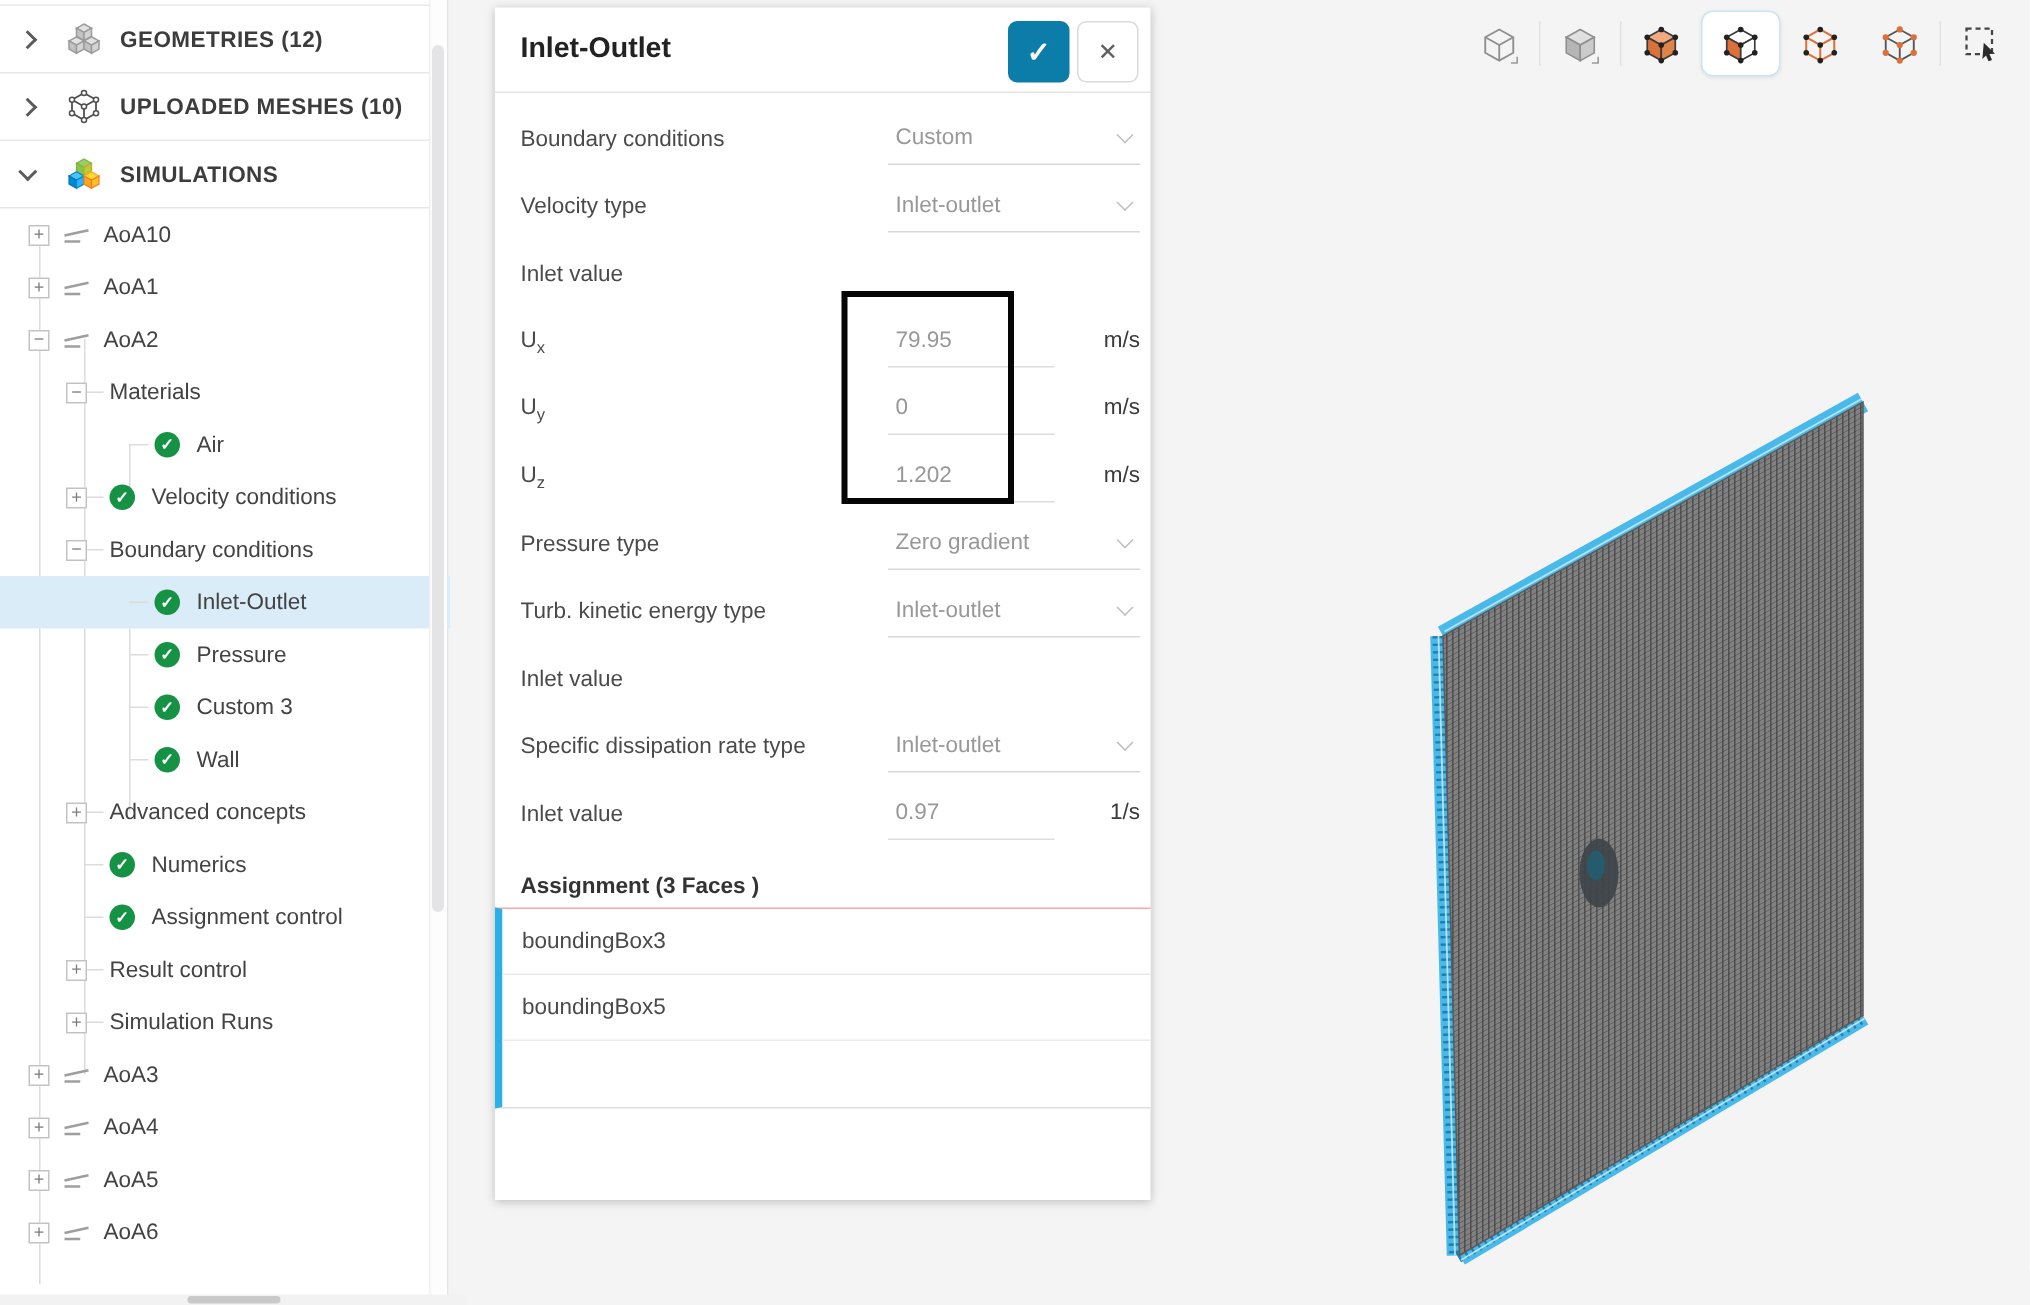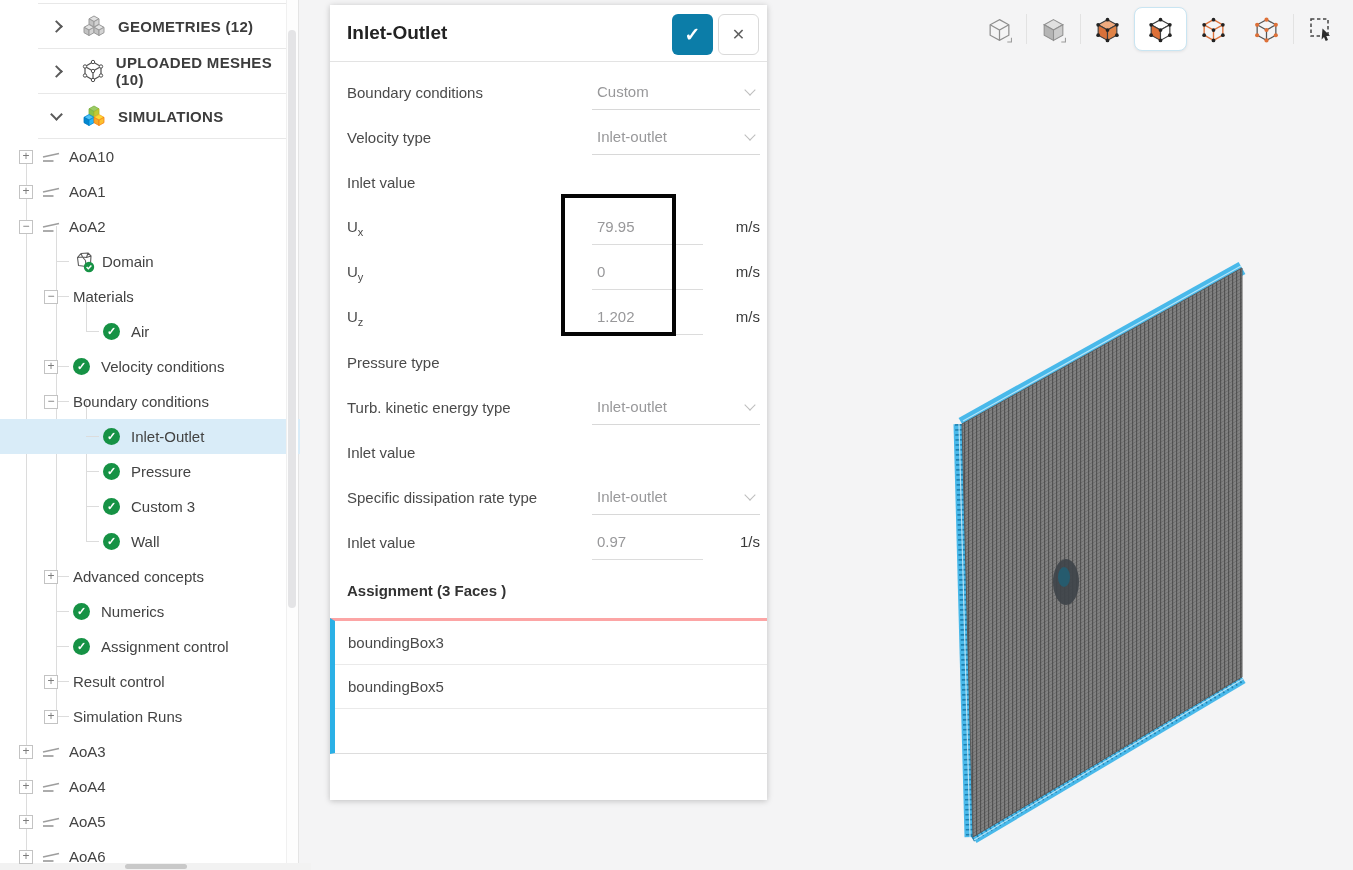--- a/index.html
+++ b/index.html
@@ -1,21 +1,21 @@
 <!DOCTYPE html>
 <html><head>
 <meta charset="utf-8">
 <style>
   * { margin:0; padding:0; box-sizing:border-box; }
   html,body { width:1353px; height:870px; overflow:hidden; }
   body { font-family:"Liberation Sans", sans-serif; }
   #app { position:relative; width:1353px; height:870px; background:#f4f4f5; overflow:hidden; }
 
   
-  #sidebar { position:absolute; left:0; top:0; width:299px; height:870px; background:#fff; border-right:1px solid #e4e4e4;padding-left:38px; }
+  #sidebar { position:absolute; left:0; top:0; width:299px; height:870px; background:#fff; border-right:1px solid #e4e4e4; }
   #sections { border-top:1px solid #e8e8e8; margin-top:3px; }
   .sec-row { height:45px; display:flex; align-items:center; padding-left:14px; border-bottom:1px solid #e8e8e8; cursor:pointer; }
   .chev-wrap { width:30px; display:flex; align-items:center; justify-content:flex-start; }
   .chev { width:9px; height:9px; border-right:2px solid #5a5a5a; border-bottom:2px solid #5a5a5a; display:inline-block; }
   .chev.right { transform:rotate(-45deg); }
   .chev.down { transform:rotate(45deg); margin-top:-4px; }
   .sec-icon { width:36px; display:flex; align-items:center; }
   .sec-label { font-size:15px; font-weight:700; color:#3c3c3c; letter-spacing:.3px; }
 
   #tree { position:absolute; left:0; top:139px; width:300px; }
@@ -62,21 +62,21 @@
   .f-ctrl { position:absolute; left:262px; right:7px; top:0; bottom:0; }
   .f-value { position:absolute; left:5px; top:13px; font-size:15px; color:#98989a; }
   .dd-underline { position:absolute; left:0; right:0; bottom:5px; border-bottom:1px solid #d8d8d8; }
   .in-underline { position:absolute; left:0; width:111px; bottom:5px; border-bottom:1px solid #dcdcdc; }
   .dd-caret { position:absolute; right:6px; top:16px; width:8px; height:8px; border-right:1.6px solid #bdbdbd; border-bottom:1.6px solid #bdbdbd; transform:rotate(45deg); }
   .f-unit { position:absolute; right:0; top:13px; font-size:15px; color:#3a3a3a; }
 
   #hl-box { position:absolute; left:231px; top:189px; width:115px; height:142px; border:4px solid #050505; z-index:9; pointer-events:none; }
 
   .assign-header { margin-top:10px; height:30px; display:flex; align-items:center; padding:0 17px; font-size:15px; font-weight:700; color:#333; }
-  #assign-list { border-top:3px solid #fca5a5; border-bottom:1px solid #ddd; border-left:5px solid #2bb0e6;margin-top:13px; }
+  #assign-list { border-top:1px solid #fca5a5; border-bottom:1px solid #ddd; border-left:5px solid #2bb0e6; }
   .a-row { height:44px; display:flex; align-items:center; padding-left:13px; font-size:15px; color:#4a4a4a; border-bottom:1px solid #eaeaea; background:#fff; }
   .a-row:last-child { border-bottom:none; }
   #assign-empty { height:44px; background:#fff; }
 
   
   #viewport { position:absolute; left:313px; top:0; right:0; bottom:0; background:#f4f4f5; }
   #vtoolbar { position:absolute; top:7px; right:6px; display:flex; align-items:center; z-index:3; }
   .vtool { width:53px; height:44px; display:flex; align-items:center; justify-content:center; border-radius:8px; cursor:pointer; }
   .vtool.sel { background:#fff; border:1px solid #c9e5f2; box-shadow:0 1px 3px rgba(0,0,0,.08); }
   .vdiv { width:1px; height:30px; background:#e2e2e2; }
@@ -192,33 +192,20 @@
     <span class="ticon sim">
   <svg width="22" height="16" viewBox="0 0 22 16" fill="none">
     <path d="M3,8 L19,4.5" stroke="#9e9e9e" stroke-width="1.7"></path>
     <path d="M3,12 L13.5,12" stroke="#9e9e9e" stroke-width="1.7"></path>
   </svg>
 </span>
 
     <span class="tlabel">AoA2</span>
   </div>
 
-  <div class="trow l2" style="padding-left: 44px;">
-    <span class="exp ghost"></span>
-    <span class="ticon domain">
-  <svg width="23" height="23" viewBox="0 0 23 23" fill="none">
-    <path d="M4.5,7.5 L8,3.5 L15,3 L18,6 L17.5,13.5 L13,16.5 L5.5,15.5 Z M8,3.5 L9.5,7 L4.5,7.5 M15,3 L13.5,7.5 L9.5,7 M18,6 L13.5,7.5 M13,16.5 L12.5,10.5 M9.5,7 L12.5,10.5" stroke="#5a5a5a" stroke-width="1.1" stroke-linejoin="round"></path>
-    <circle cx="16" cy="17" r="5.2" fill="#169245"></circle>
-    <path d="M13.6,17 L15.3,18.7 L18.4,15.4" stroke="#fff" stroke-width="1.5" fill="none"></path>
-  </svg>
-</span>
-
-    <span class="tlabel">Domain</span>
-  <span class="stub" style="left: 56px;"></span>
-        </div>
 
   <div class="trow l2" style="padding-left: 44px;">
     <span class="exp">−</span>
 
     <span class="tlabel">Materials</span>
   <span class="stub" style="left: 56px;"></span>
         </div>
 
   <div class="trow l3" style="padding-left: 74px;">
     <span class="exp ghost"></span>
@@ -552,20 +539,25 @@
     <span class="f-label"><span class="f-main">U</span><sub class="f-sub">z</sub></span>
     <span class="f-ctrl">
       <span class="f-value">1.202</span>
       <span class="in-underline"></span>
       <span class="f-unit">m/s</span>
     </span>
   </div>
 
   <div class="f-row">
     <span class="f-label"><span class="f-main">Pressure type</span></span>
+    <span class="f-ctrl">
+      <span class="f-value">Zero gradient</span>
+      <span class="dd-caret"></span>
+      <span class="dd-underline"></span>
+    </span>
   </div>
 
   <div class="f-row">
     <span class="f-label"><span class="f-main">Turb. kinetic energy type</span></span>
     <span class="f-ctrl">
       <span class="f-value">Inlet-outlet</span>
       <span class="dd-caret"></span>
       <span class="dd-underline"></span>
     </span>
   </div>

